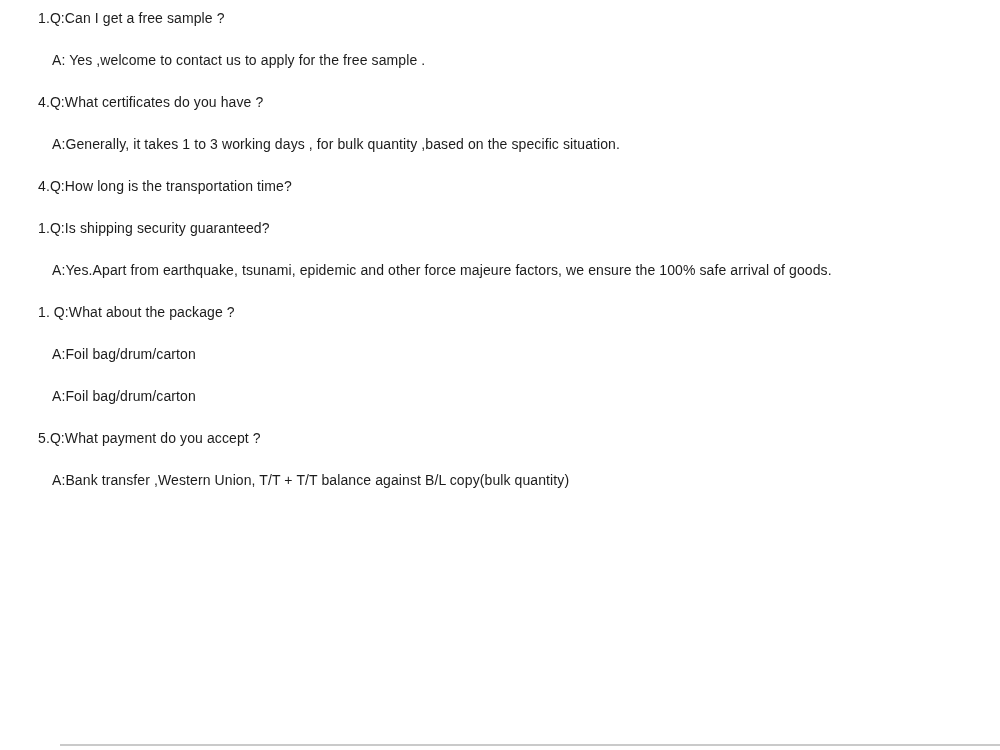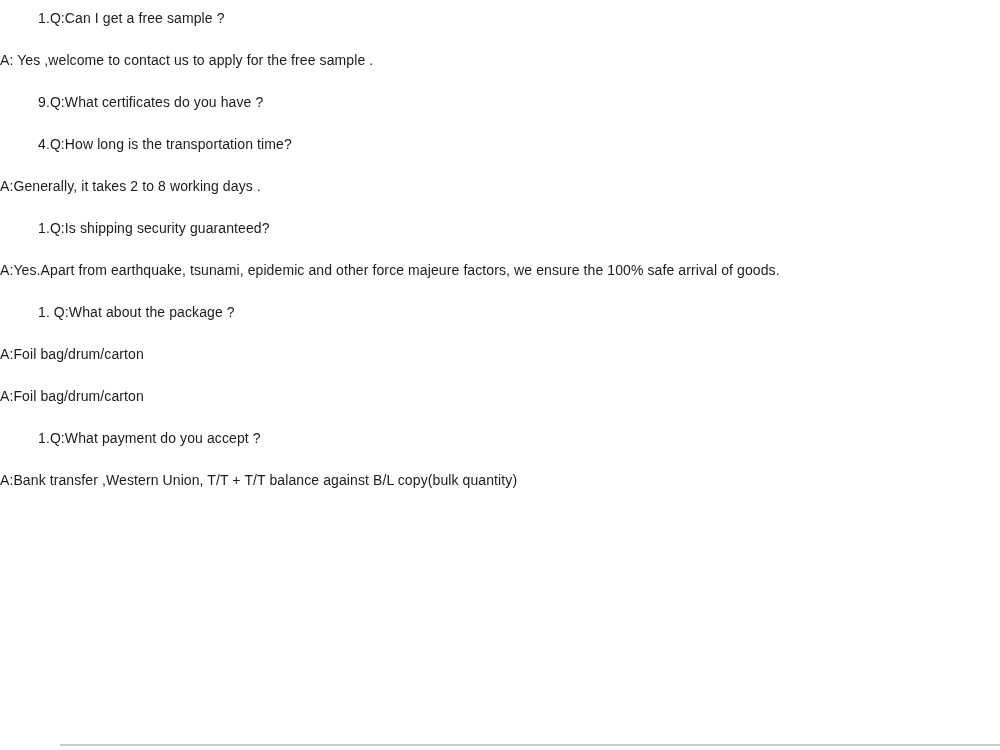--- a/index.html
+++ b/index.html
@@ -29,52 +29,53 @@
     margin: 0;
     height: 42px;
     line-height: 42px;
     white-space: nowrap;
     letter-spacing: 0.1px;
   }
   .faq p.q {
     padding-left: 38px;
   }
   .faq p.a {
+    padding-left: 52px;
   }
   .bottom-line {
     position: absolute;
     top: 744px;
     left: 60px;
     right: 0;
     height: 2px;
     background: #8a8a8a;
     opacity: 0.45;
   }
 </style>
 </head>
 <body>
 
 <div class="page">
   <div class="faq">
     <p class="q">1.Q:Can I get a free sample ?</p>
     <p class="a">A: Yes ,welcome to contact us to apply for the free sample .</p>
 
-    <p class="q">9.Q:What certificates do you have ?</p>
+    <p class="q">4.Q:What certificates do you have ?</p>
 
+    <p class="a">A:Generally, it takes 1 to 3 working days , for bulk quantity ,based on the specific situation.</p>
 
     <p class="q">4.Q:How long is the transportation time?</p>
-    <p class="a">A:Generally, it takes 2 to 8 working days .</p>
 
 
     <p class="q">1.Q:Is shipping security guaranteed?</p>
     <p class="a">A:Yes.Apart from earthquake, tsunami, epidemic and other force majeure factors, we ensure the 100% safe arrival of goods.</p>
 
     <p class="q">1. Q:What about the package ?</p>
     <p class="a">A:Foil bag/drum/carton</p>
 
     <p class="a">A:Foil bag/drum/carton</p>
 
-    <p class="q">1.Q:What payment do you accept ?</p>
+    <p class="q">5.Q:What payment do you accept ?</p>
     <p class="a">A:Bank transfer ,Western Union, T/T + T/T balance against B/L copy(bulk quantity)</p>
   </div>
 
   <div class="bottom-line"></div>
 </div>
 
 </body></html>

